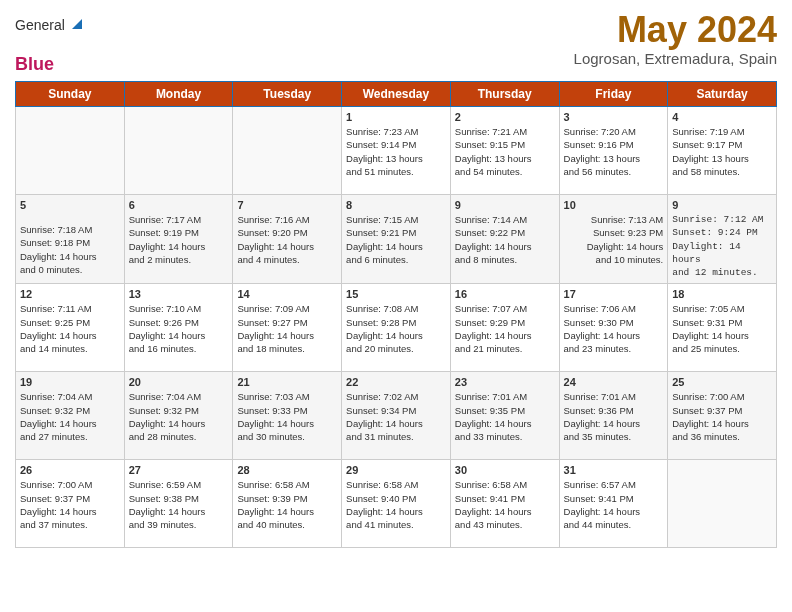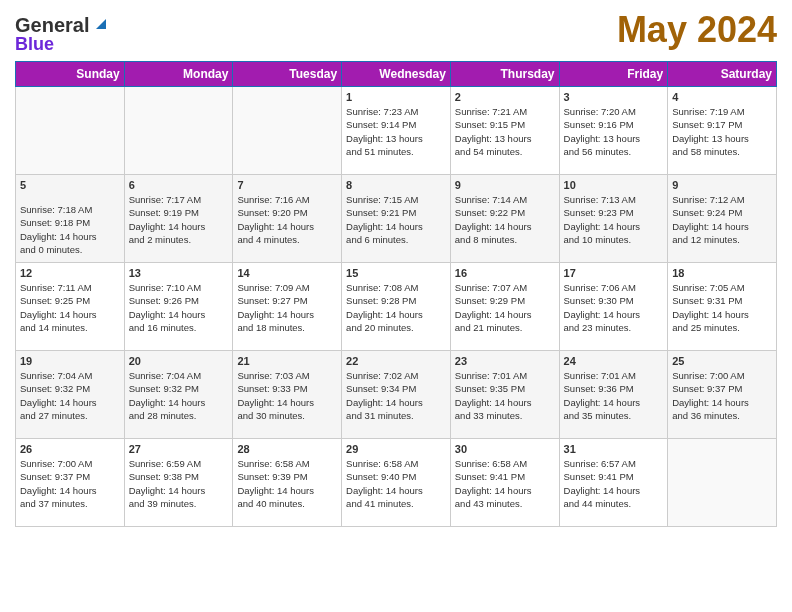--- a/index.html
+++ b/index.html
@@ -16,56 +16,57 @@
       align-items: flex-start;
       margin-bottom: 8px;
     }
     .logo {
       display: flex;
       flex-direction: column;
       align-items: flex-start;
       padding-top: 5px;
     }
     .logo-general {
-      font-size: 20px;
-      font-weight: bold;
+      font-size: 14px;
+      font-weight: normal;
       color: #333;
       line-height: 1;
     }
     .logo-blue {
       font-size: 18px;
       font-weight: bold;
-      color: #6d28d9;
+      color: #be185d;
       line-height: 1;
+      margin-top: 20px;
     }
     .title-area {
       text-align: right;
     }
     .month-title {
       font-size: 36px;
       font-weight: bold;
       color: #a16207;
       line-height: 1.1;
     }
     .location-title {
       font-size: 15px;
       color: #555;
     }
     table {
       width: 100%;
       border-collapse: collapse;
       table-layout: fixed;
     }
     thead tr th {
-      background-color: #a21caf;
+      background-color: #c2410c;
       color: #fff;
       font-size: 12px;
       font-weight: bold;
       padding: 5px 4px;
-      text-align: right;
+      text-align: center;
       border: 1px solid #1a6fb5;
     }
     tbody tr td {
       border: 1px solid #ccc;
       vertical-align: top;
       padding: 4px 4px;
       font-size: 10px;
       color: #333;
       height: 88px;
       background: #fff;
@@ -98,20 +99,21 @@
       <span style="display:inline-block; margin-left:2px;">
         <svg width="16" height="16" viewBox="0 0 16 16">
           <polygon points="3,14 13,14 13,4" fill="#1a6fb5"></polygon>
         </svg>
       </span>
     </div>
     <span class="logo-blue">Blue</span>
   </div>
   <div class="title-area">
     <div class="month-title">May 2024</div>
+    <div class="location-title">Logrosan, Extremadura, Spain</div>
   </div>
 </div>
 
 <table>
   <thead>
     <tr id="header-row">
     <th>Sunday</th>
         <th>Monday</th>
         <th>Tuesday</th>
         <th>Wednesday</th>
@@ -185,28 +187,28 @@
         </td>
         <td>
           <span class="day-num">9</span>
           <div class="day-info" style="white-space: pre-line;">Sunrise: 7:14 AM
 Sunset: 9:22 PM
 Daylight: 14 hours
 and 8 minutes.</div>
         </td>
         <td>
           <span class="day-num">10</span>
-          <div class="day-info" style="white-space: pre-line;">Sunrise: 7:13 AM
+          <div class="day-info" style="white-space: pre-line; text-align: right;">Sunrise: 7:13 AM
 Sunset: 9:23 PM
 Daylight: 14 hours
 and 10 minutes.</div>
         </td>
         <td>
           <span class="day-num">9</span>
-          <div class="day-info" style="white-space: pre-line;">Sunrise: 7:12 AM
+          <div class="day-info" style="white-space: pre-line; font-family: Liberation Mono, monospace;">Sunrise: 7:12 AM
 Sunset: 9:24 PM
 Daylight: 14 hours
 and 12 minutes.</div>
         </td>
       </tr>
       <tr>
         <td>
           <span class="day-num">12</span>
           <div class="day-info" style="white-space: pre-line;">Sunrise: 7:11 AM
 Sunset: 9:25 PM

